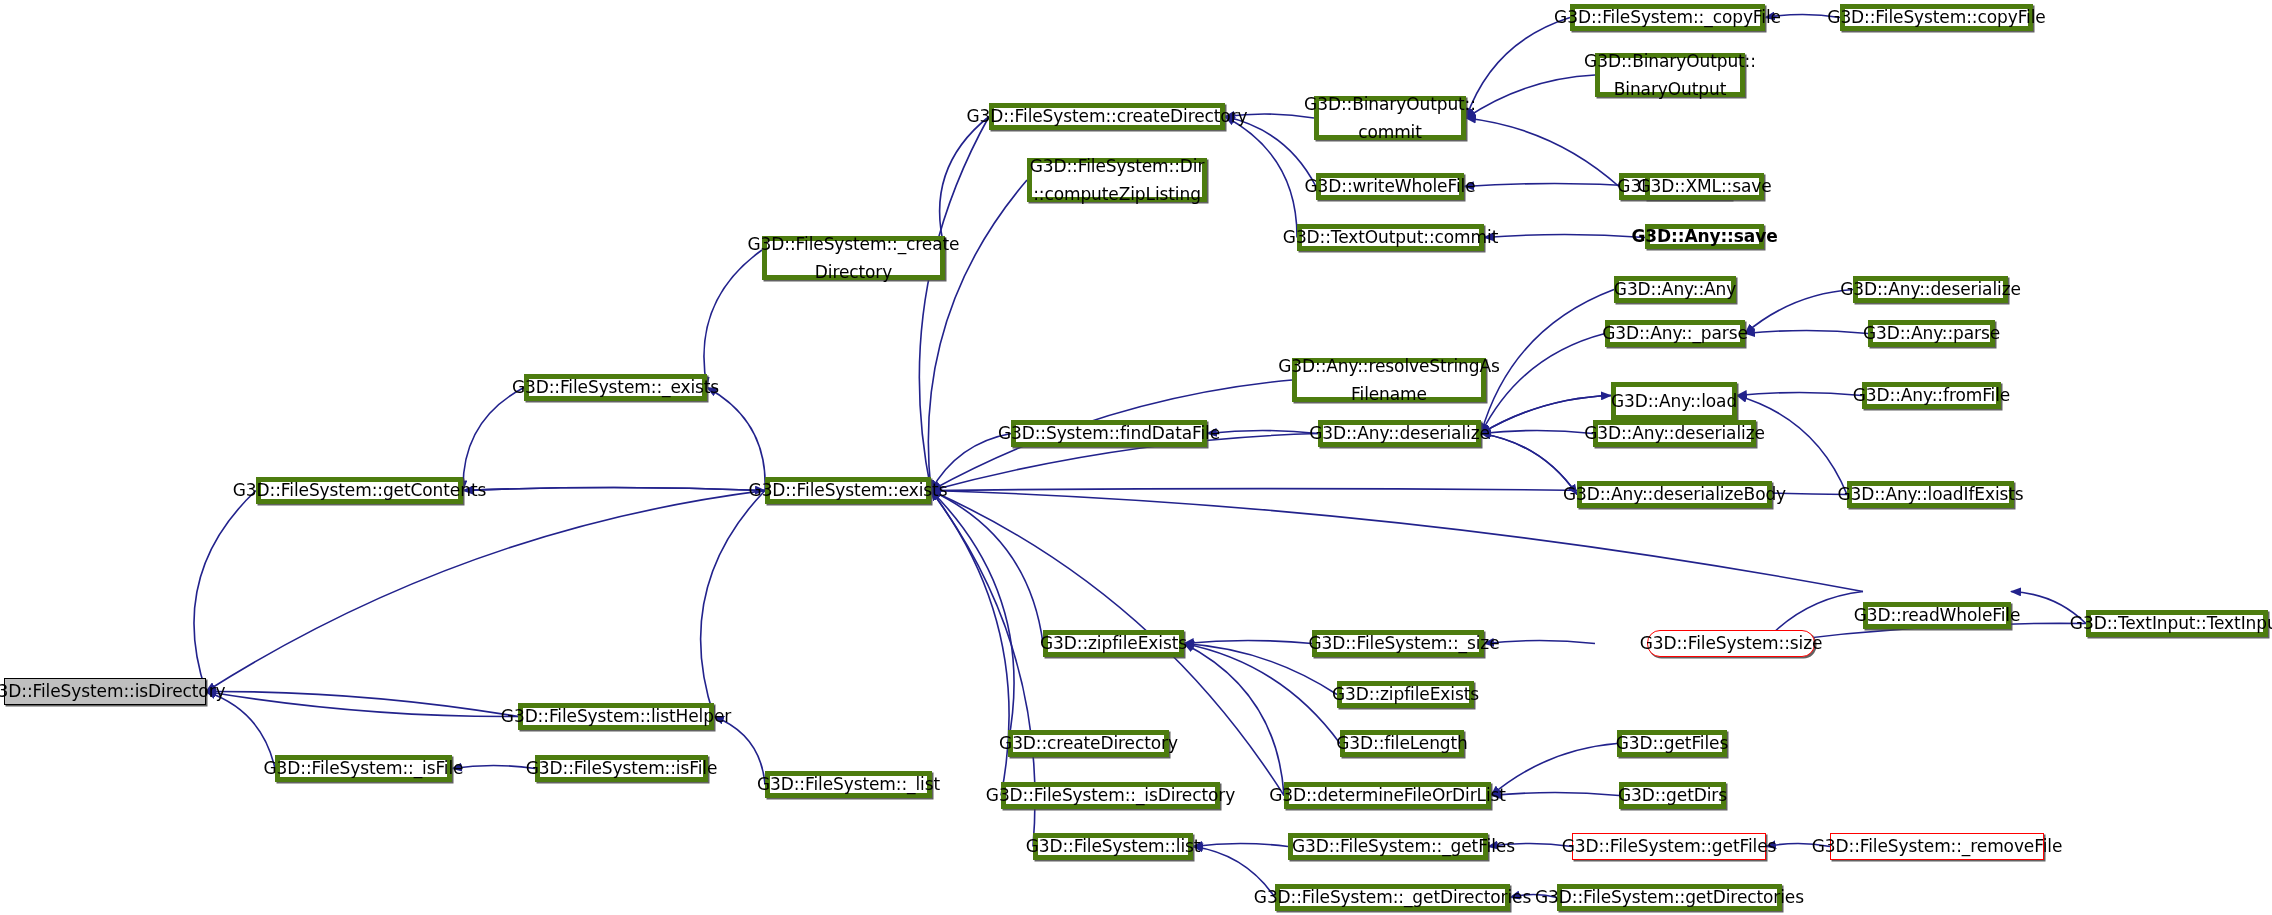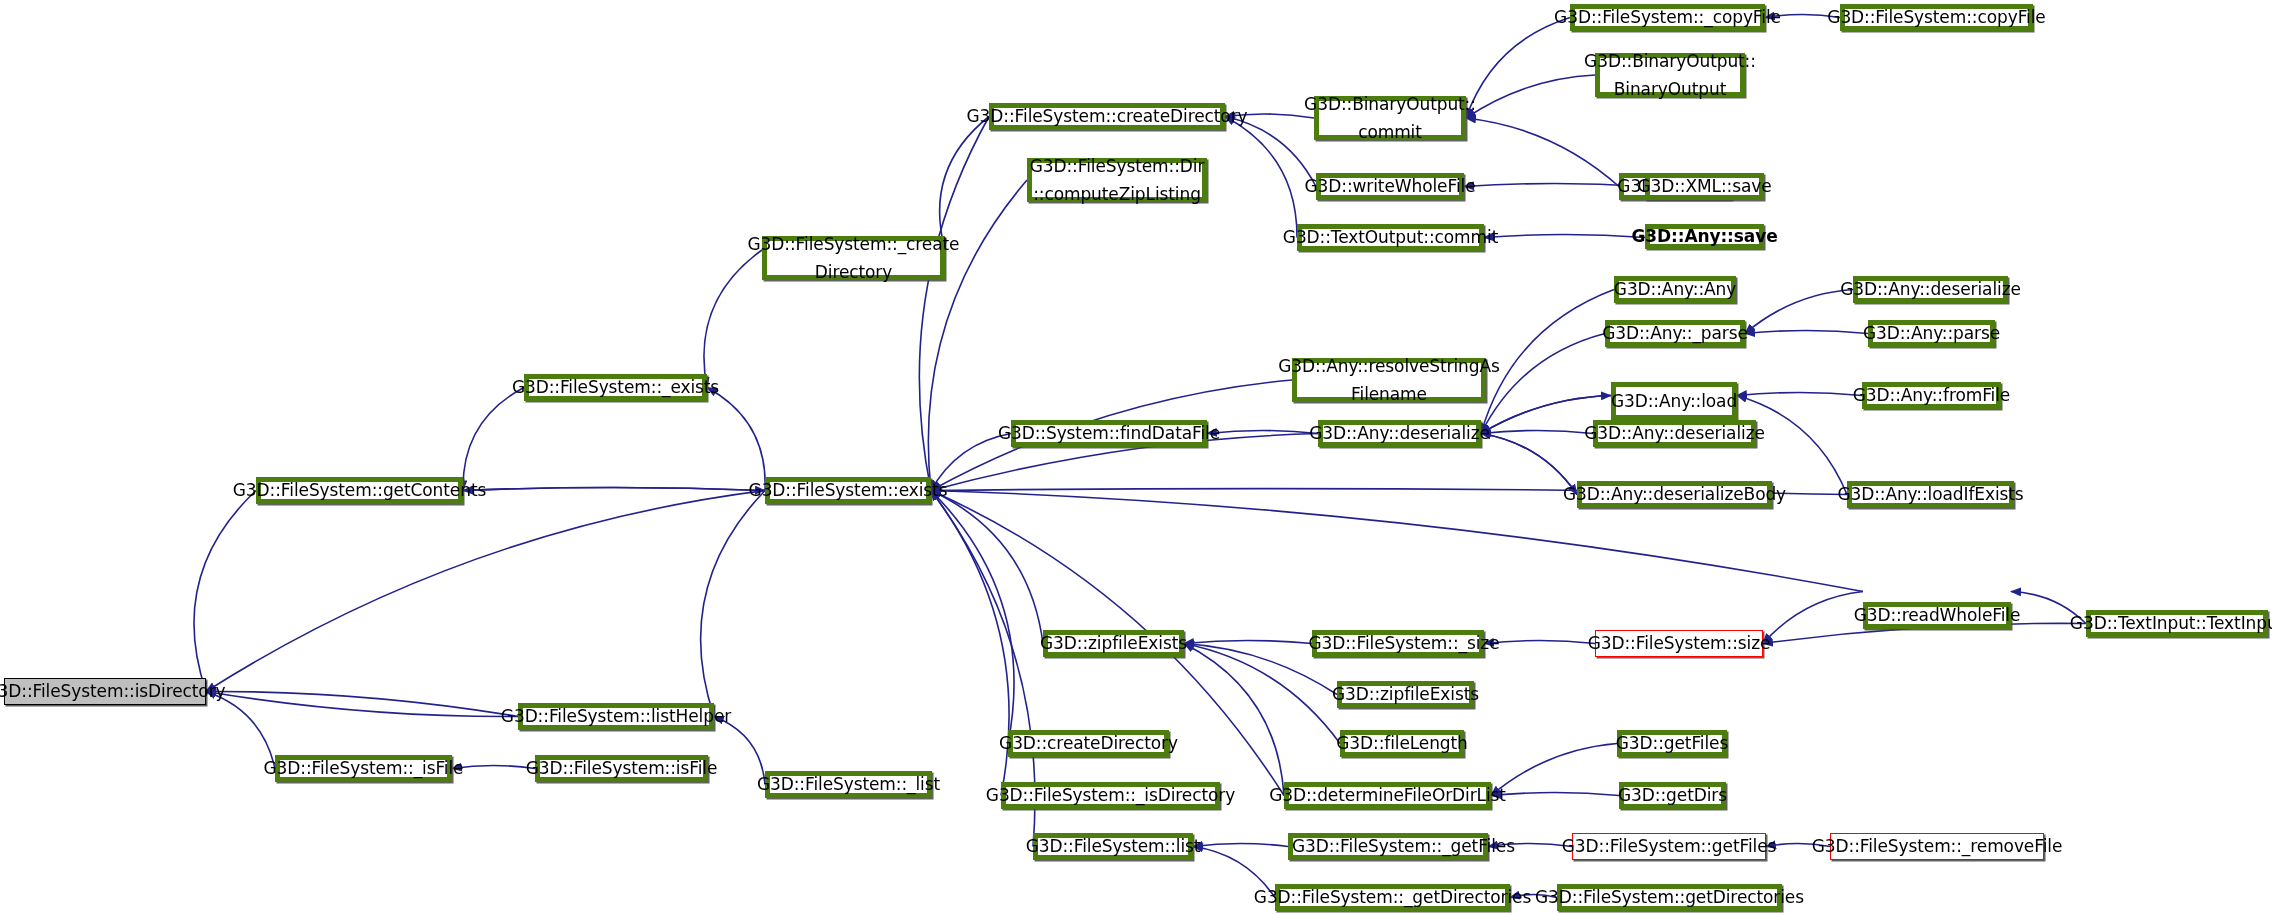--- a/index.html
+++ b/index.html
@@ -153,21 +153,21 @@
       <div class="node" style="left: 1645px; top: 173px; width: 119px; height: 27px;">G3D::XML::save</div>
       <div class="node" style="left: 1645px; top: 224px; width: 119px; height: 25px; font-weight: bold;">G3D::Any::save</div>
       <div class="node" style="left: 1840px; top: 4px; width: 193px; height: 27px;">G3D::FileSystem::copyFile</div>
       <div class="node" style="left: 1853px; top: 276px; width: 155px; height: 27px;">G3D::Any::deserialize</div>
       <div class="node" style="left: 1868px; top: 320px; width: 127px; height: 27px;">G3D::Any::parse</div>
       <div class="node" style="left: 1862px; top: 382px; width: 139px; height: 27px;">G3D::Any::fromFile</div>
       <div class="node" style="left: 1847px; top: 481px; width: 167px; height: 27px;">G3D::Any::loadIfExists</div>
       <div class="node" style="left: 1863px; top: 578px; width: 148px; height: 27px; margin-top: 24px;">G3D::readWholeFile</div>
       <div class="node" style="left: 2086px; top: 610px; width: 182px; height: 27px;">G3D::TextInput::TextInput</div>
       <div class="node" style="left: 1312px; top: 630px; width: 172px; height: 27px; padding-left: 12px;">G3D::FileSystem::_size</div>
-      <div class="node hl" style="left: 1595px; top: 630px; width: 168px; height: 27px;">G3D::FileSystem::size</div>
+      <div class="node hl" style="left: 1647px; top: 630px; width: 168px; height: 27px; border-radius: 13px;">G3D::FileSystem::size</div>
       <div class="node" style="left: 1337px; top: 681px; width: 137px; height: 27px;">G3D::zipfileExists</div>
       <div class="node" style="left: 1340px; top: 730px; width: 124px; height: 27px;">G3D::fileLength</div>
       <div class="node" style="left: 1284px; top: 782px; width: 207px; height: 27px;">G3D::determineFileOrDirList</div>
       <div class="node" style="left: 1617px; top: 730px; width: 110px; height: 27px;">G3D::getFiles</div>
       <div class="node" style="left: 1619px; top: 782px; width: 107px; height: 27px;">G3D::getDirs</div>
       <div class="node" style="left: 1288px; top: 833px; width: 200px; height: 27px; padding-left: 31px;">G3D::FileSystem::_getFiles</div>
       <div class="node hl" style="left: 1572px; top: 833px; width: 194px; height: 27px;">G3D::FileSystem::getFiles</div>
       <div class="node hl" style="left: 1830px; top: 833px; width: 214px; height: 27px;">G3D::FileSystem::_removeFile</div>
       <div class="node" style="left: 1275px; top: 884px; width: 235px; height: 27px;">G3D::FileSystem::_getDirectories</div>
       <div class="node" style="left: 1557px; top: 884px; width: 225px; height: 27px;">G3D::FileSystem::getDirectories</div>

